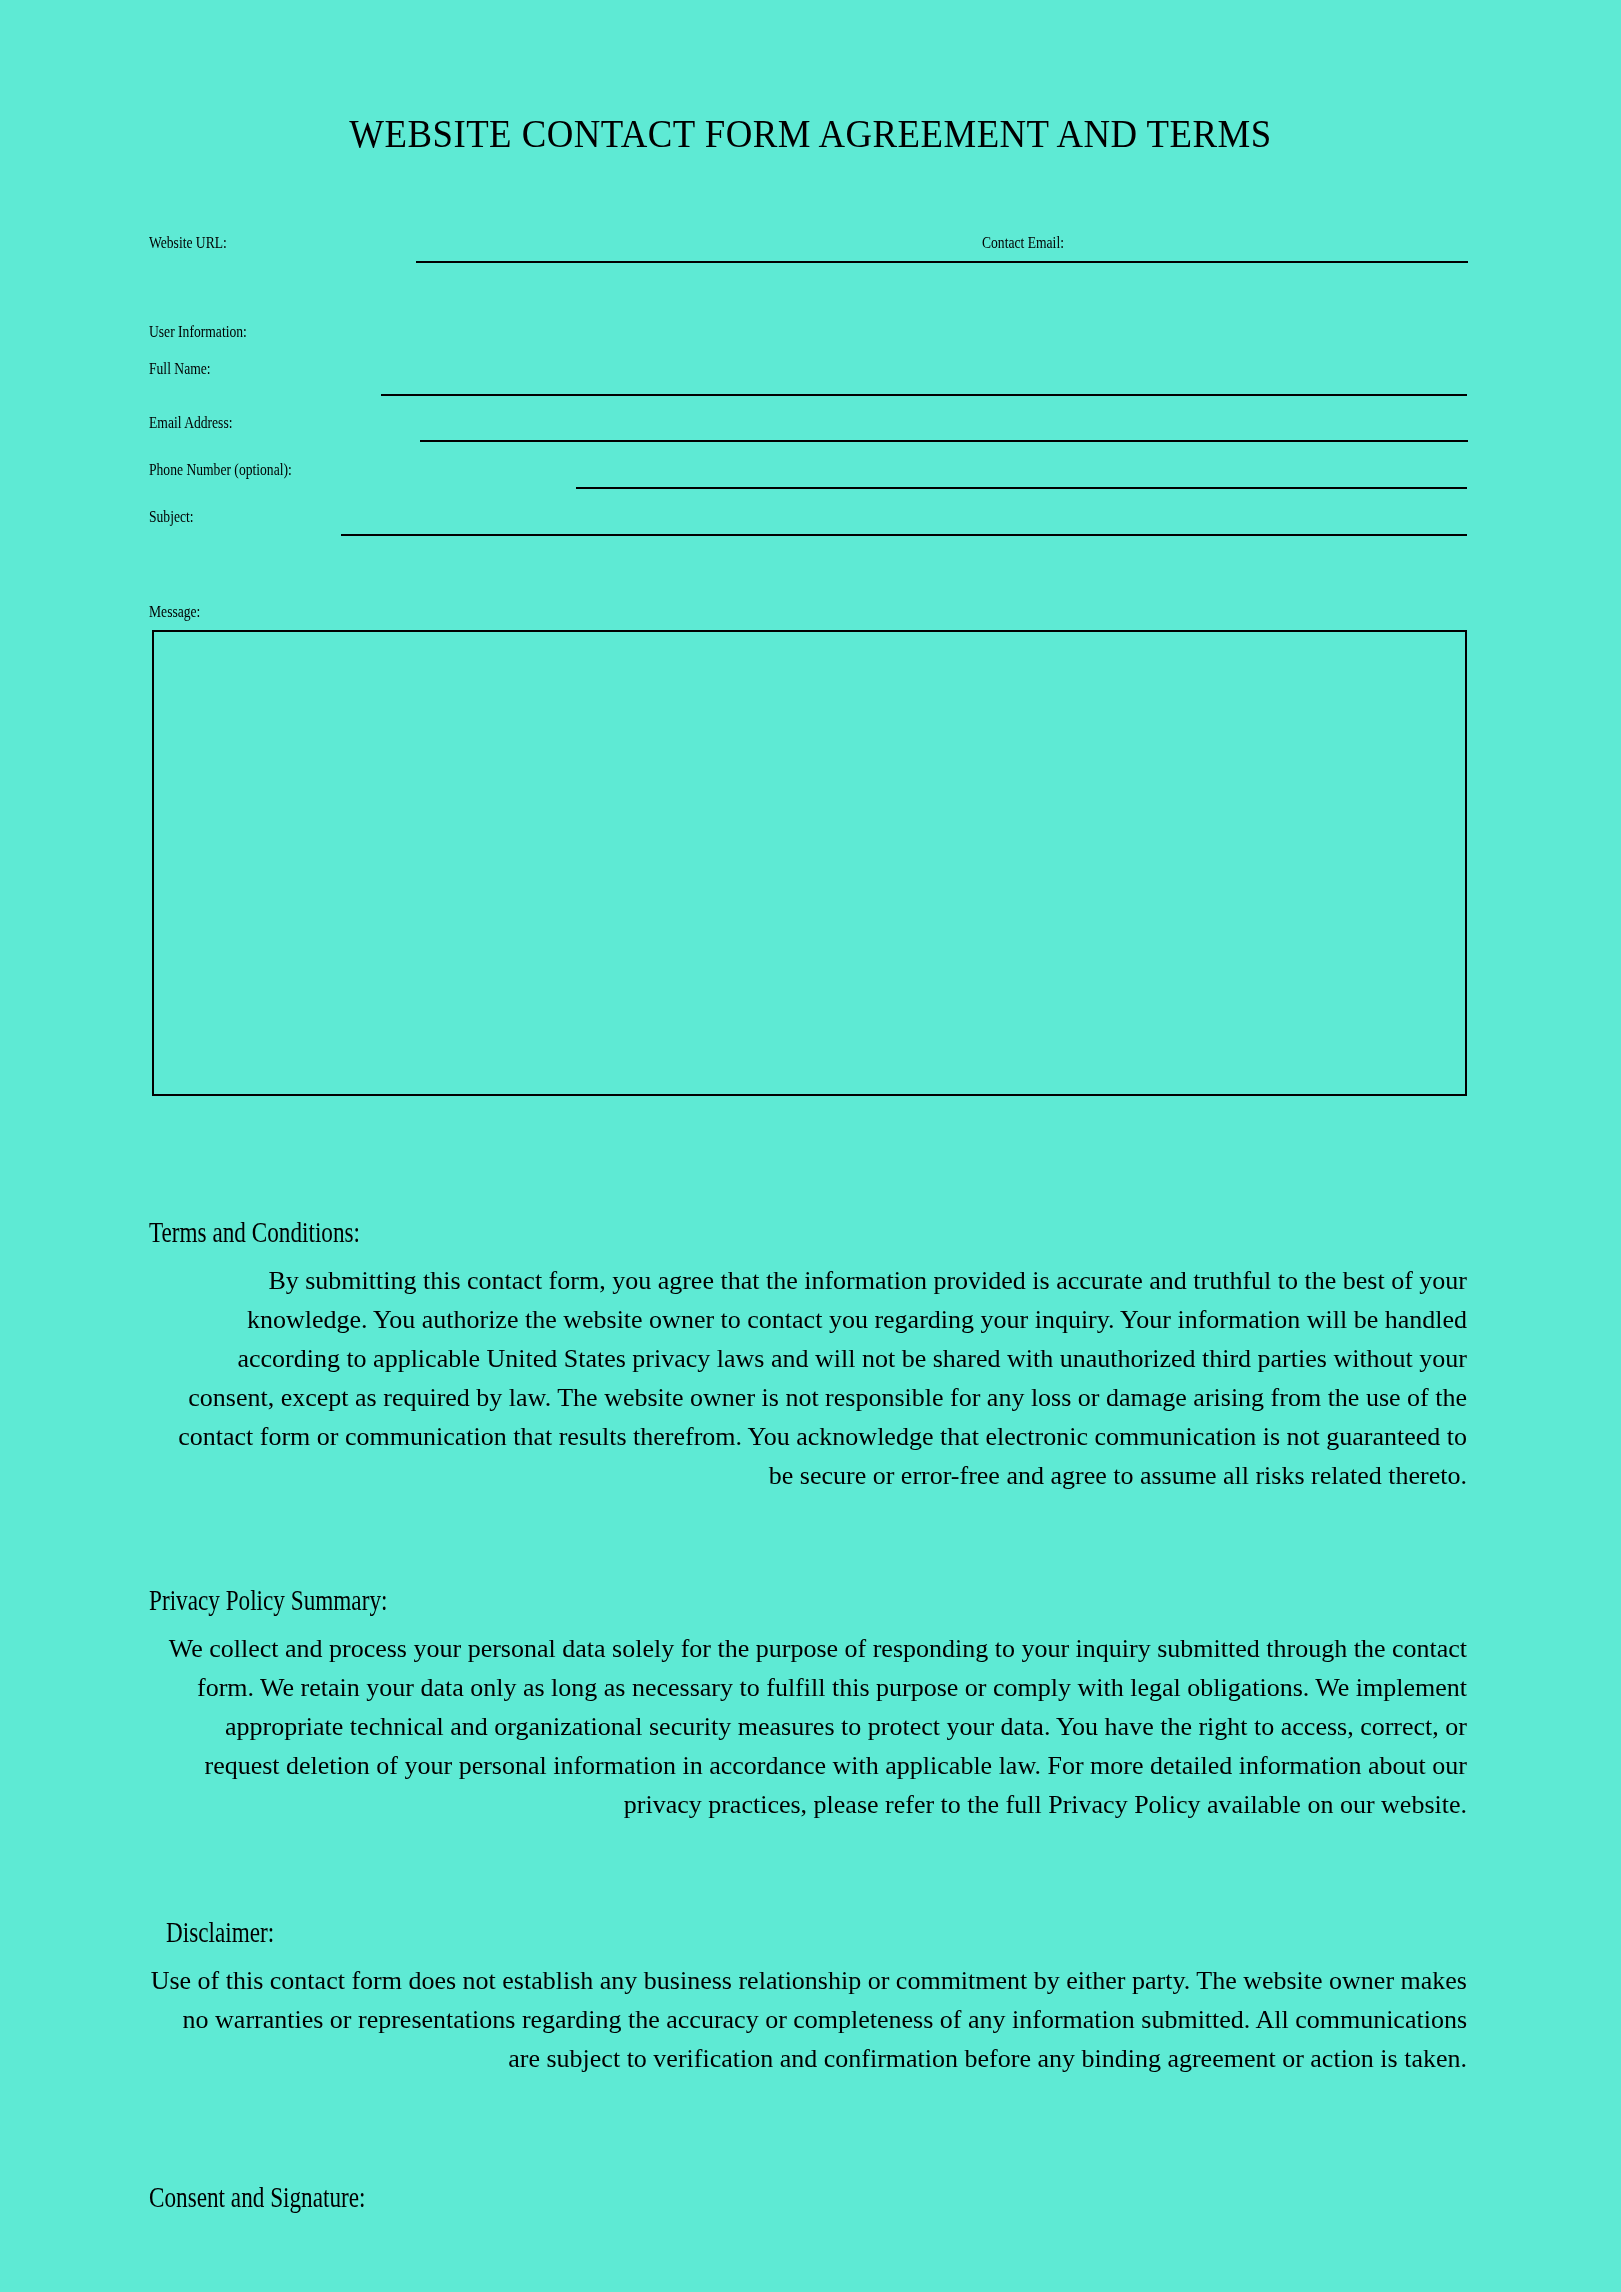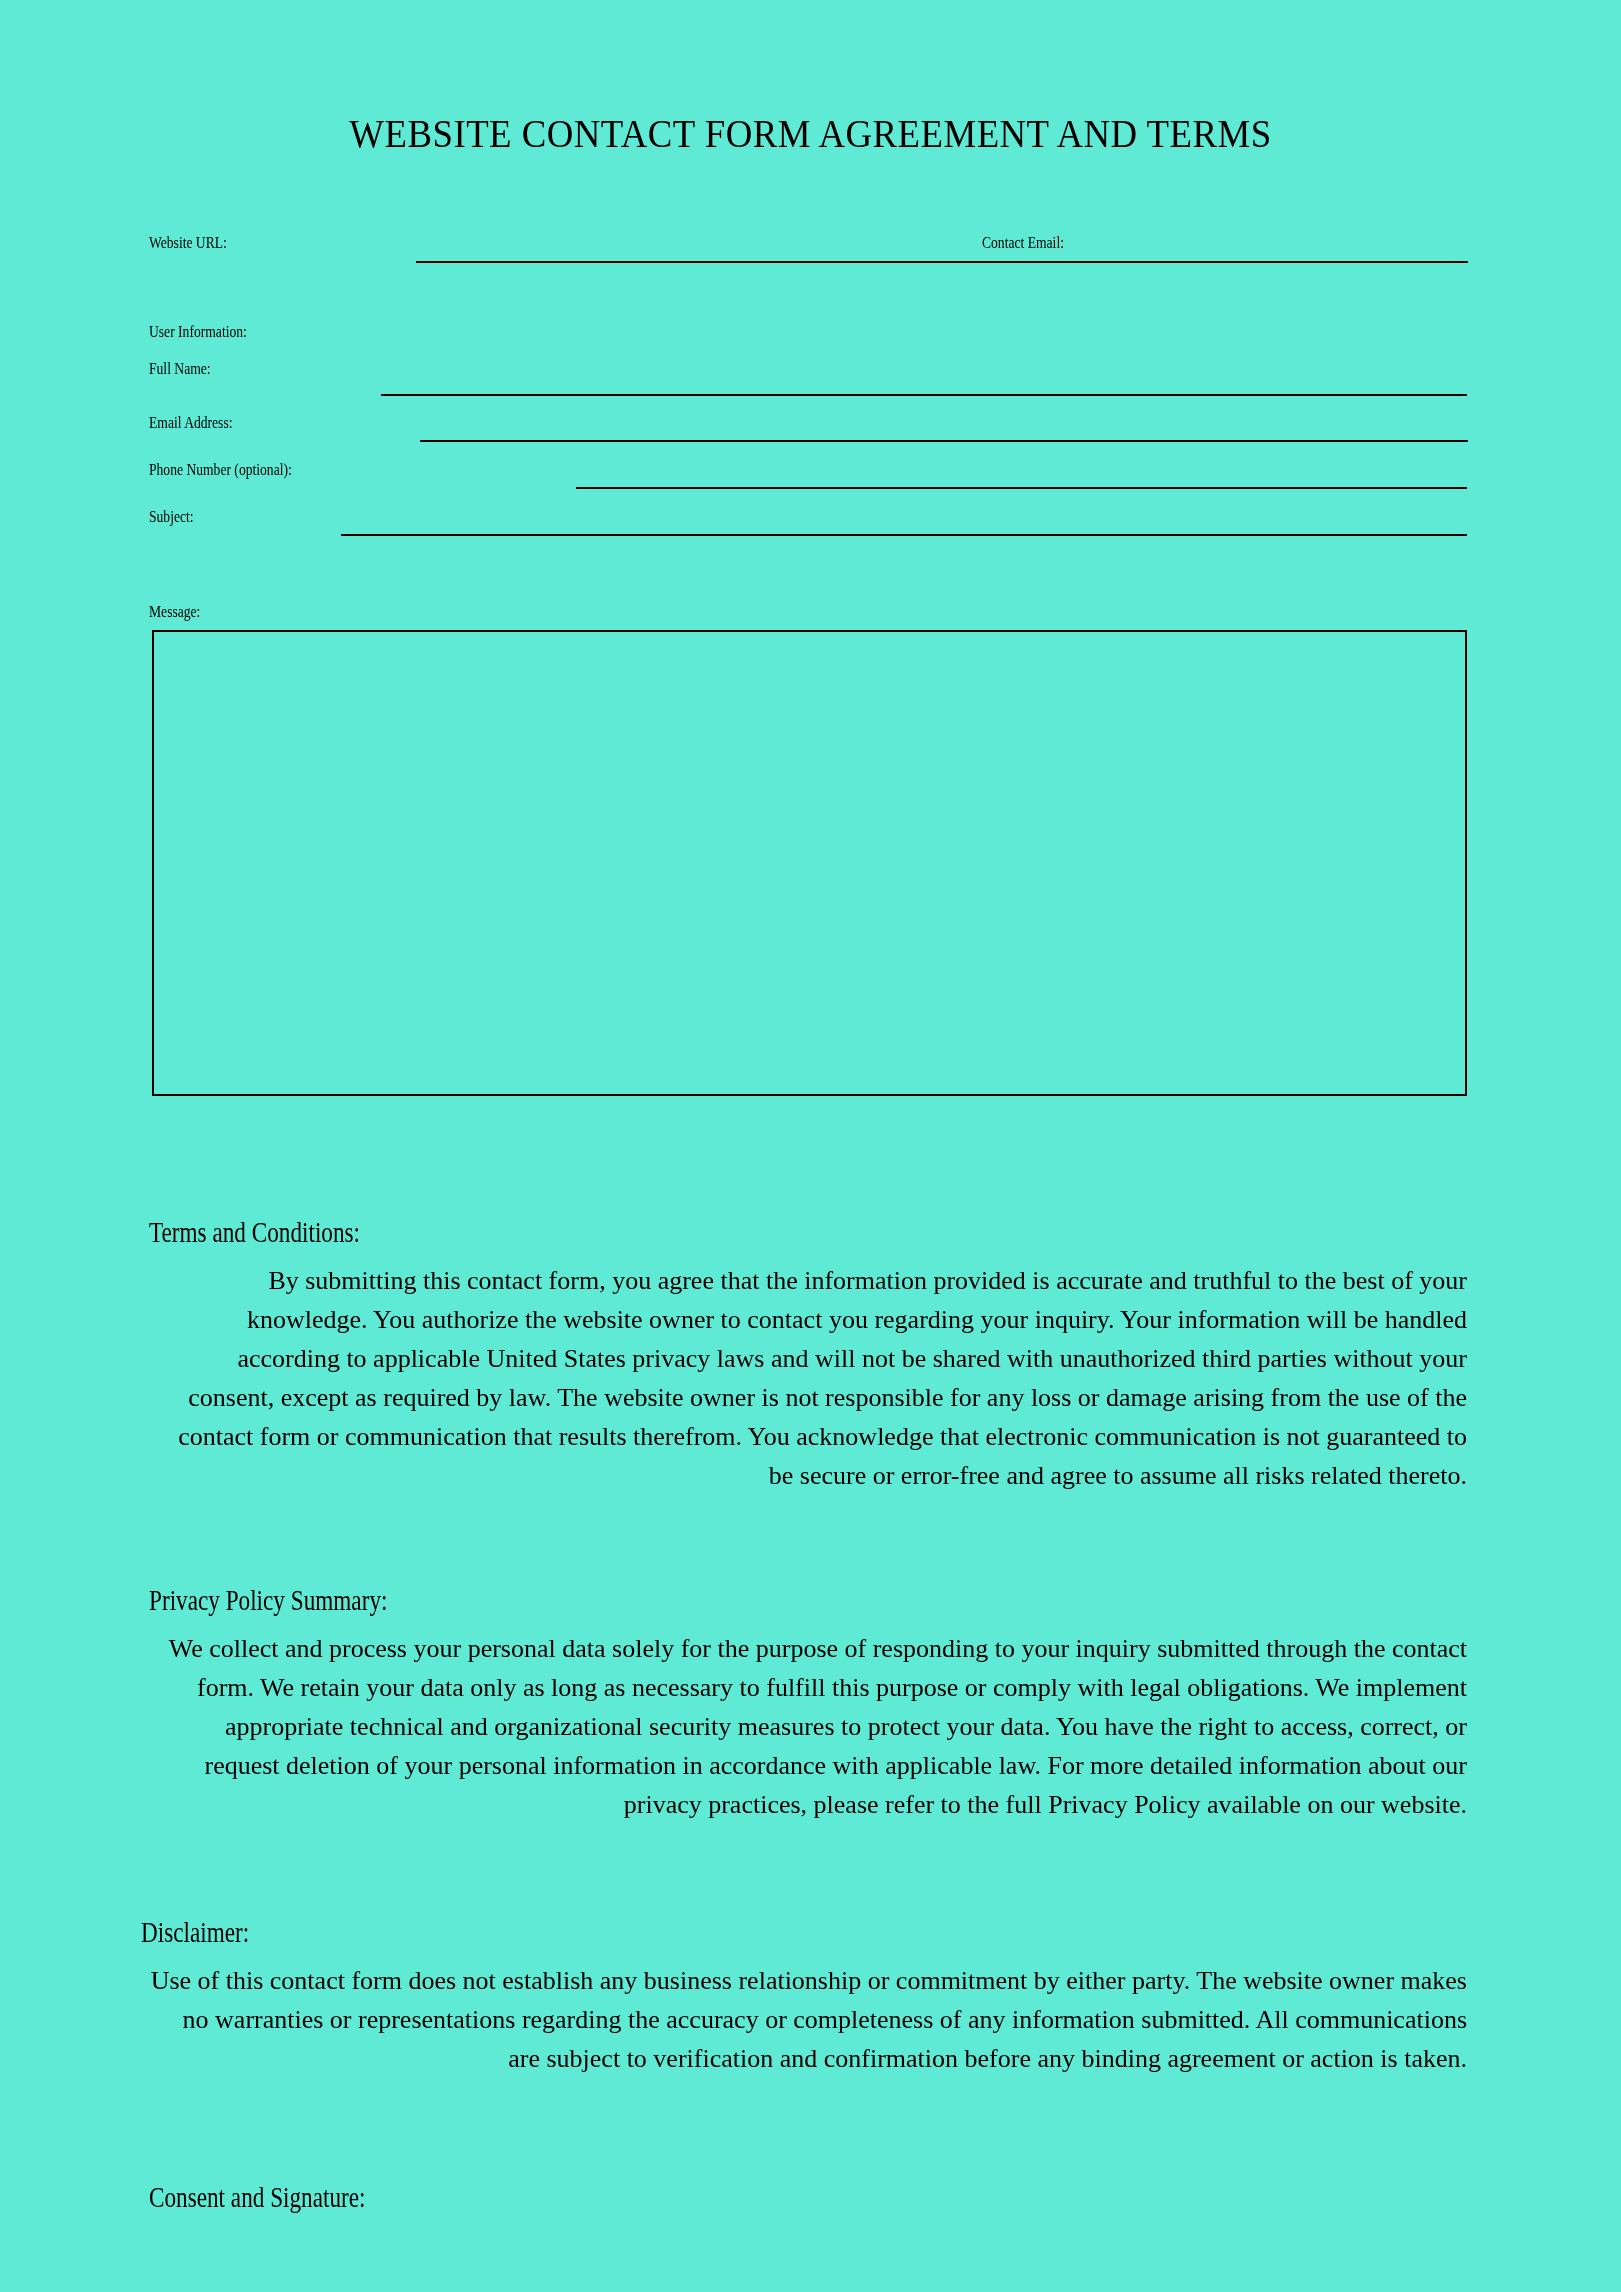--- a/index.html
+++ b/index.html
@@ -139,21 +139,21 @@
   <div class="section-head" style="left:149px; top:1218px;">
     <span class="cond">Terms and Conditions:</span>
   </div>
   <div class="para" style="top:1261px;">By submitting this contact form, you agree that the information provided is accurate and truthful to the best of your knowledge. You authorize the website owner to contact you regarding your inquiry. Your information will be handled according to applicable United States privacy laws and will not be shared with unauthorized third parties without your consent, except as required by law. The website owner is not responsible for any loss or damage arising from the use of the contact form or communication that results therefrom. You acknowledge that electronic communication is not guaranteed to be secure or error-free and agree to assume all risks related thereto.</div>
 
   <div class="section-head" style="left:149px; top:1586px;">
     <span class="cond">Privacy Policy Summary:</span>
   </div>
   <div class="para" style="top:1629px;">We collect and process your personal data solely for the purpose of responding to your inquiry submitted through the contact form. We retain your data only as long as necessary to fulfill this purpose or comply with legal obligations. We implement appropriate technical and organizational security measures to protect your data. You have the right to access, correct, or request deletion of your personal information in accordance with applicable law. For more detailed information about our privacy practices, please refer to the full Privacy Policy available on our website.</div>
 
-  <div class="section-head" style="left:141px; top:1918px;">
+  <div class="section-head" style="left:166px; top:1918px;">
     <span class="cond">Disclaimer:</span>
   </div>
   <div class="para" style="top:1961px;">Use of this contact form does not establish any business relationship or commitment by either party. The website owner makes no warranties or representations regarding the accuracy or completeness of any information submitted. All communications are subject to verification and confirmation before any binding agreement or action is taken.</div>
 
   <div class="section-head" style="left:149px; top:2183px;">
     <span class="cond">Consent and Signature:</span>
   </div>
 
 </div>
 

